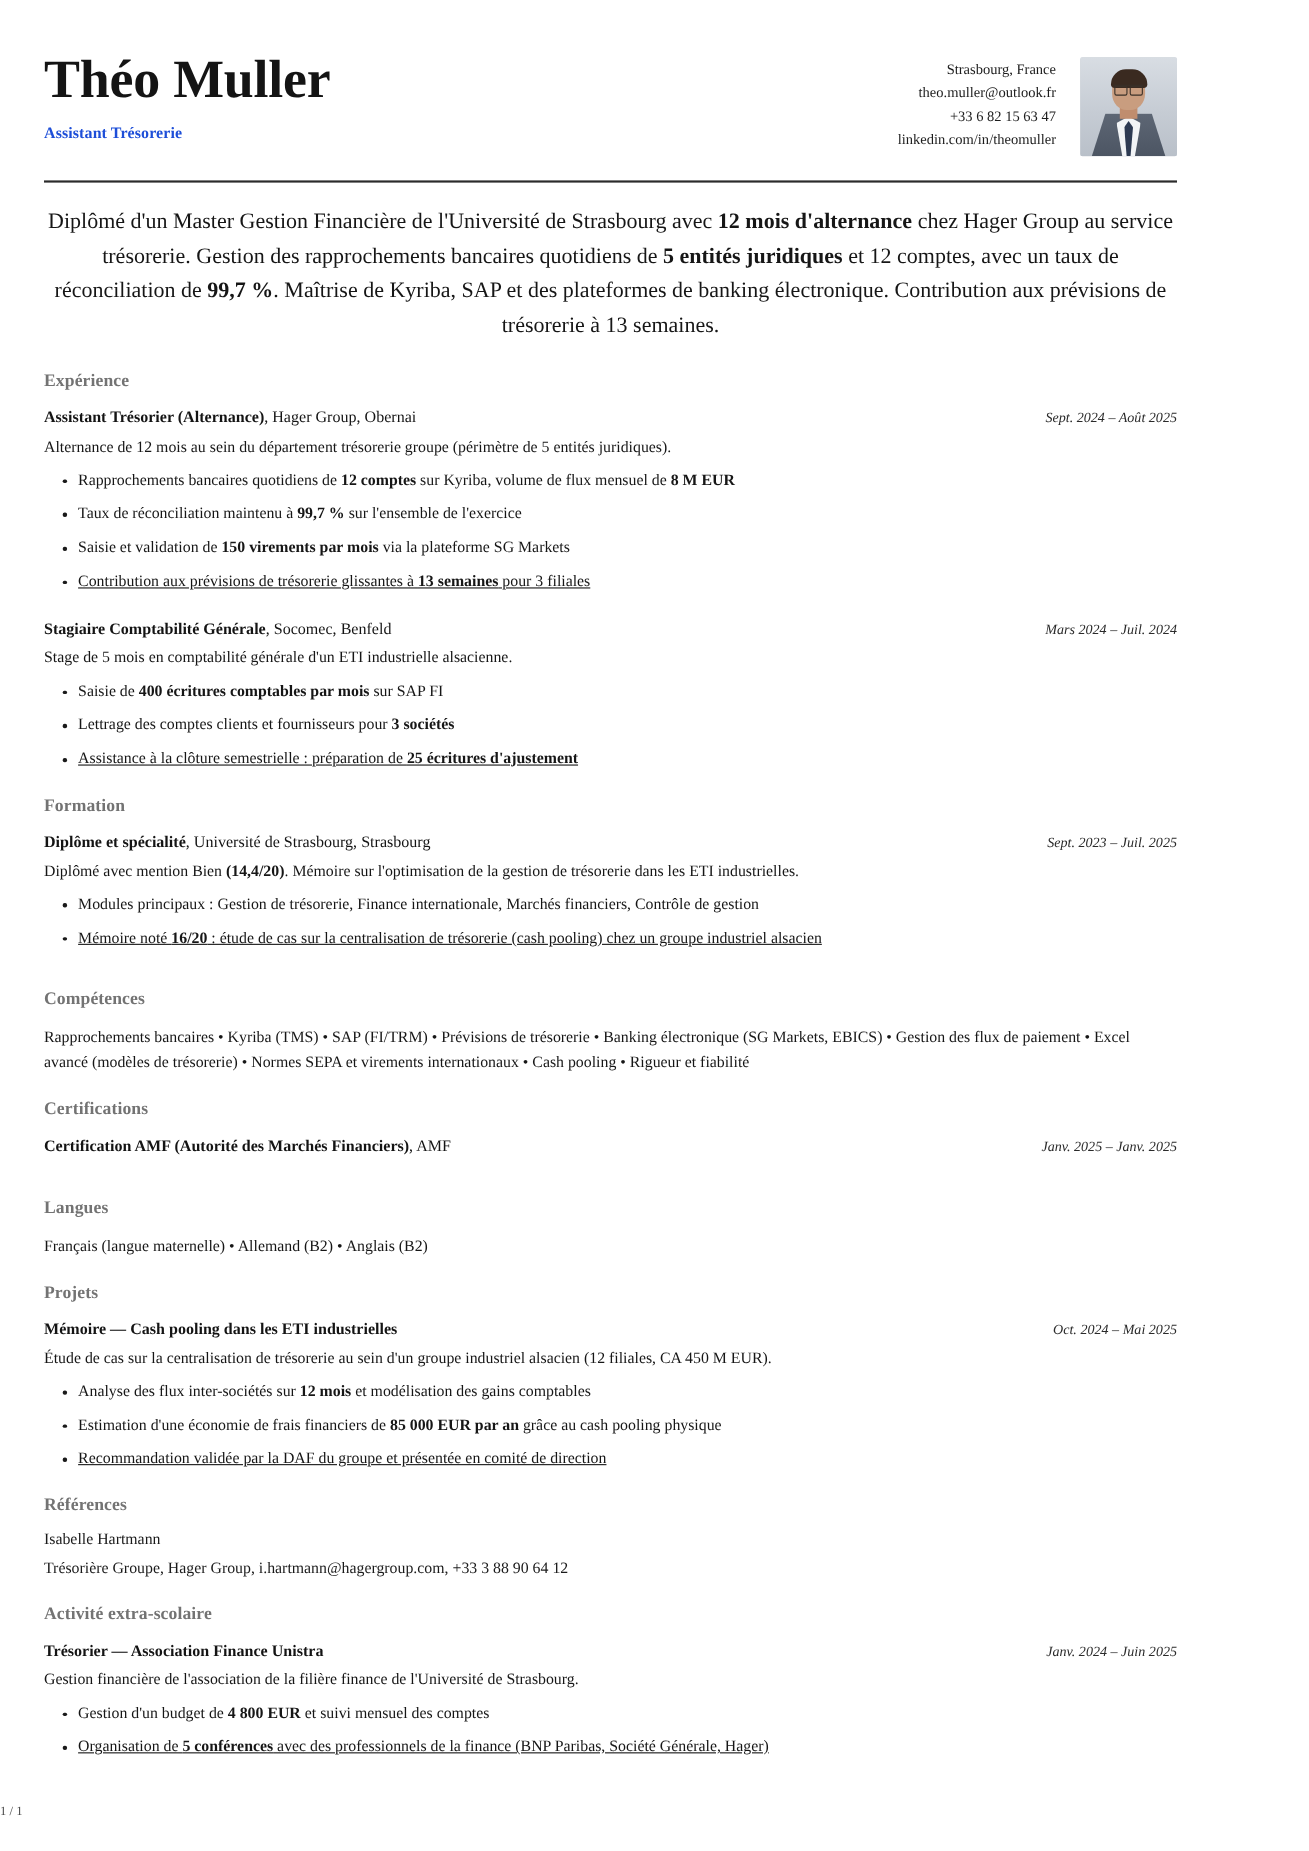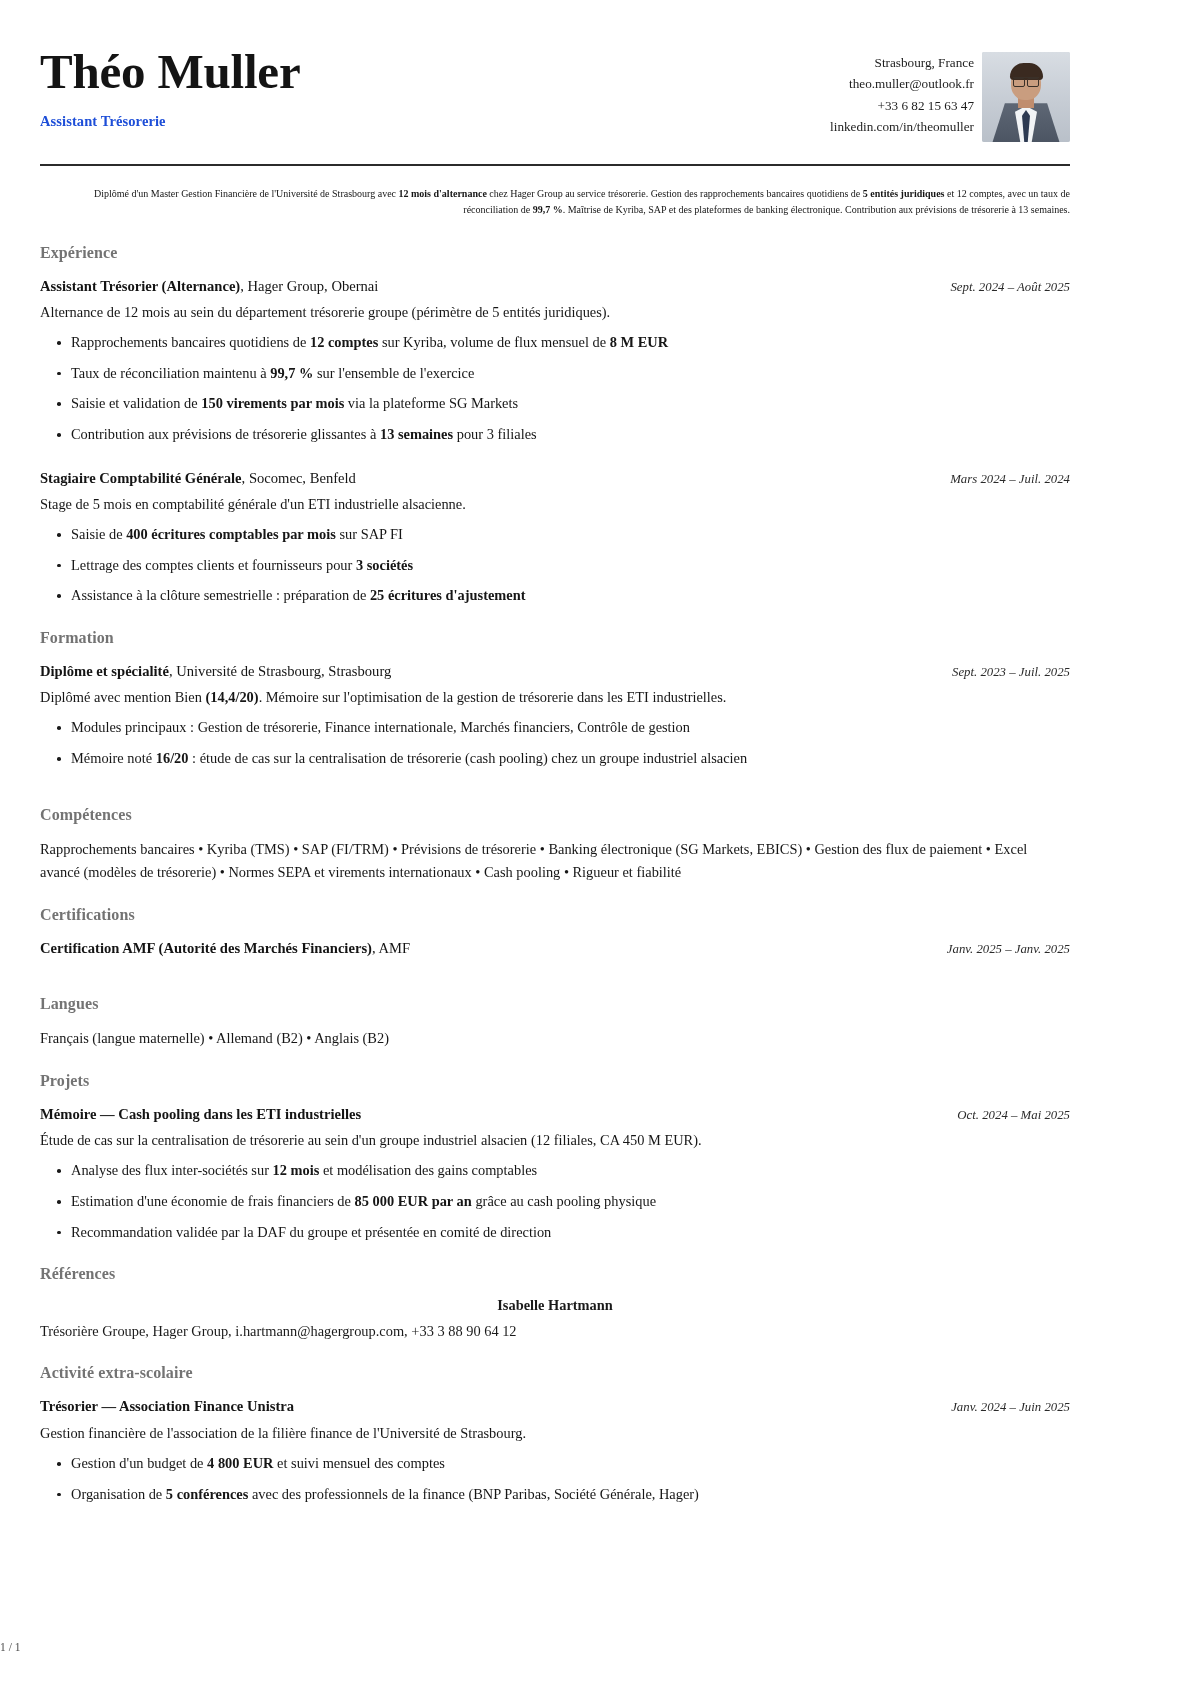--- a/index.html
+++ b/index.html
@@ -40,21 +40,21 @@
   .subtitle {
     font-size: 14.5px;
     font-weight: 700;
     margin: 0;
     color: #1d4ed8;
     letter-spacing: 0.1px;
   }
   .header-right {
     display: flex;
     align-items: flex-start;
-    gap: 8px;
+    gap: 22px;
     padding-top: 8px;
   }
   .contact {
     text-align: right;
     font-size: 13.2px;
     line-height: 1.62;
     color: #1c1c1c;
   }
   .contact div { white-space: nowrap; }
   .photo {
@@ -126,24 +126,24 @@
   }
 
   .rule {
     border: none;
     border-top: 2.2px solid #2b2b2b;
     margin: 22px 0 20px 0;
   }
 
   
   .summary {
-    font-size: 10px;
+    font-size: 20px;
     line-height: 1.58;
     margin: 0 0 26px 0;
-    text-align: right;
+    text-align: center;
     color: #161616;
   }
   b, strong { font-weight: 700; }
 
   .section { margin-bottom: 6px; }
   .section-title {
     font-size: 16px;
     font-weight: 700;
     margin: 22px 0 14px 0;
     color: #737373;
@@ -182,41 +182,40 @@
     padding: 0 0 0 31px;
     list-style: none;
   }
   ul.bullets li {
     font-size: 14.4px;
     line-height: 1.5;
     margin-bottom: 9px;
     position: relative;
     color: #161616;
   }
-  ul.bullets li:last-child { margin-bottom: 0; }
+  ul.bullets li:last-child { margin-bottom: 0; text-decoration: underline; }
   ul.bullets li:before {
     content: "";
     position: absolute;
     left: -14px;
     top: 9px;
     width: 3.6px; height: 3.6px;
     border-radius: 50%;
     background: #1a1a1a;
   }
   .inline-list {
     font-size: 14.4px;
     line-height: 1.6;
     margin: 0;
     color: #161616;
   }
   .ref-name {
     font-size: 14.4px;
-    font-weight: 700;
+    font-weight: 400;
     margin: 0 0 6px 0;
-    text-align: center;
   }
   .ref-detail {
     font-size: 14.4px;
     line-height: 1.55;
     margin: 0;
   }
   .footer {
     position: absolute;
     left: 0; right: 0;
     bottom: 30px;

